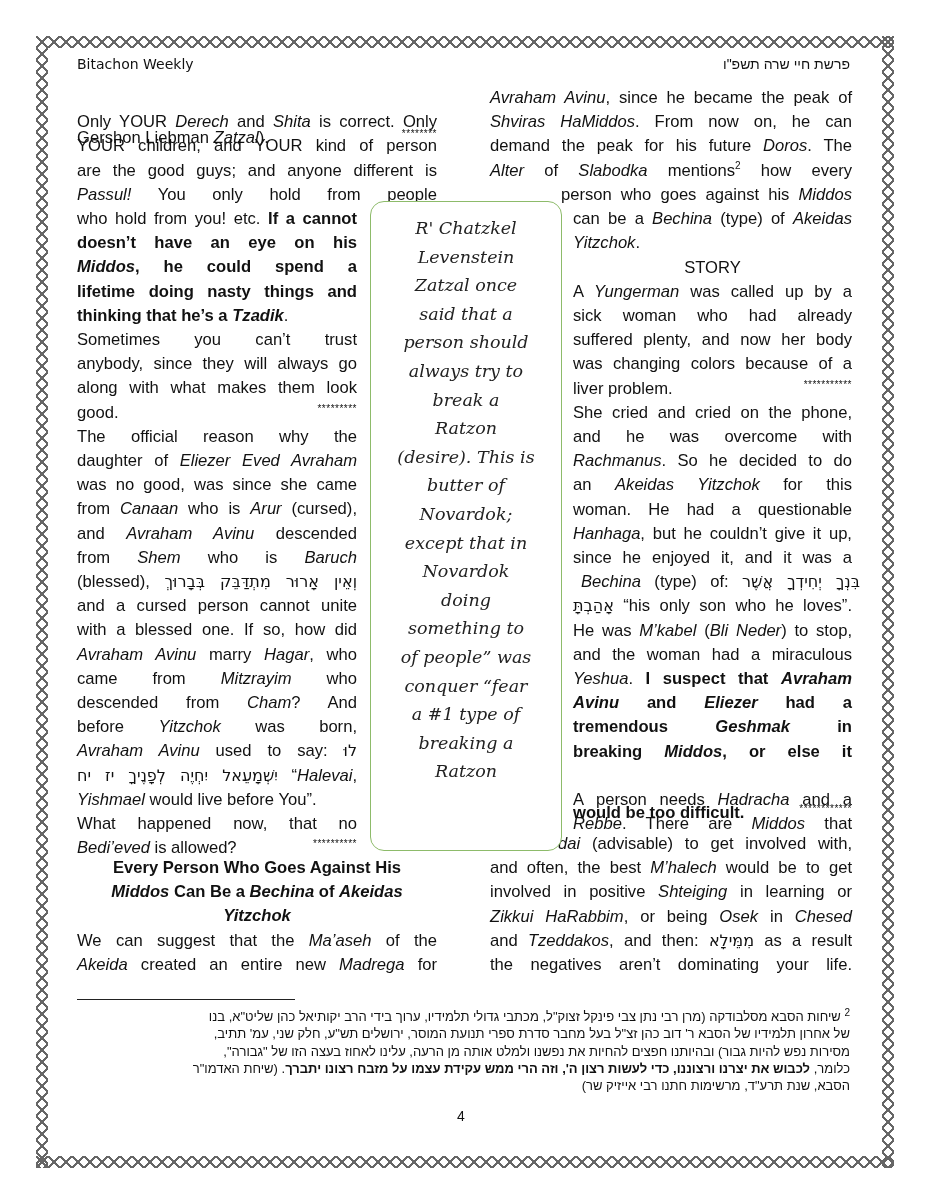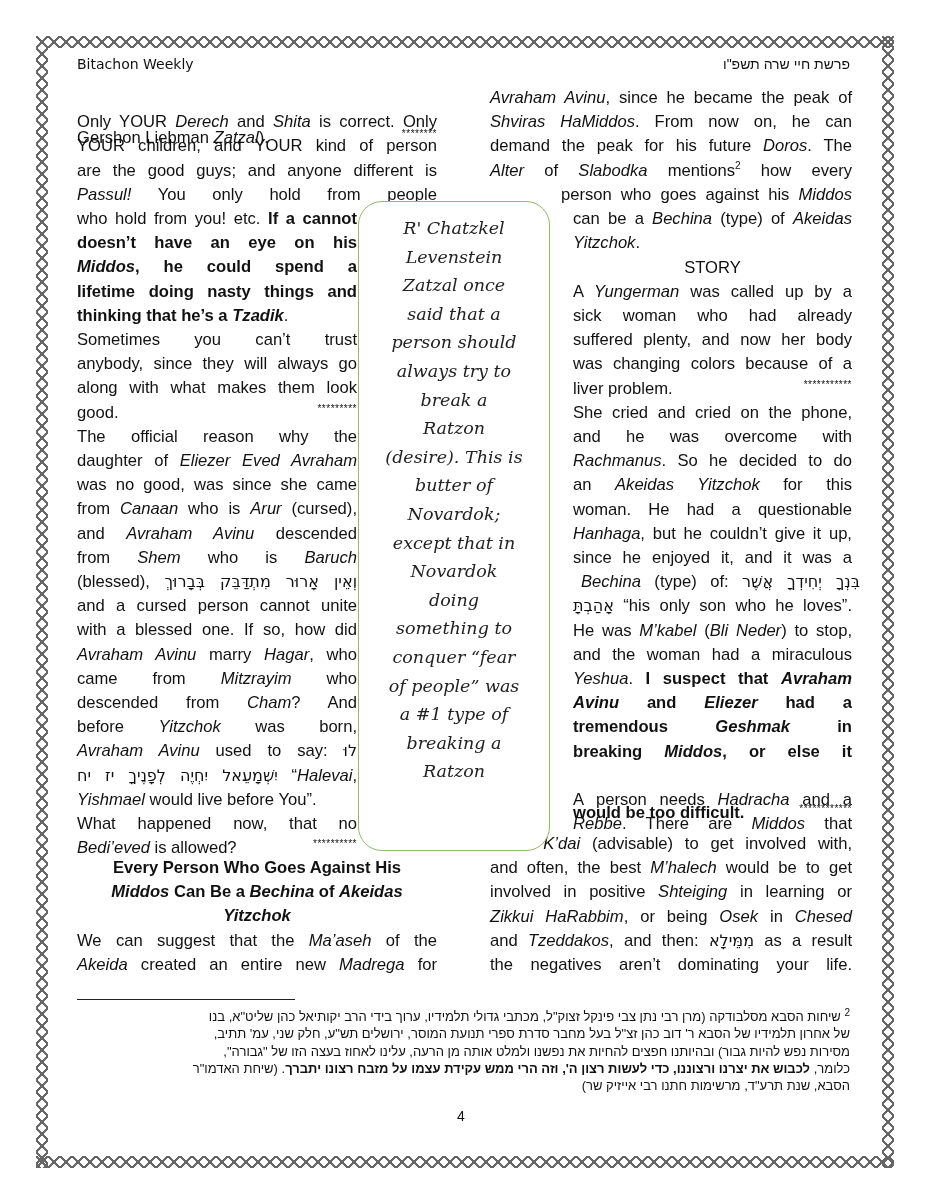--- a/index.html
+++ b/index.html
@@ -29,22 +29,22 @@
 
   .ln { position:absolute; font-size:16.6px; line-height:24px; height:24px; white-space:nowrap; }
   .j { text-align:justify; text-align-last:justify; }
   .c { text-align:center; }
   .ln i { font-style:italic; }
   .ln b { font-weight:bold; }
   .stars { position:absolute; font-size:10px; letter-spacing:0.5px; line-height:24px; }
   .heb { font-family:"DejaVu Sans", sans-serif; font-size:16px; }
   .sup { font-size:10px; vertical-align:super; line-height:0; }
 
-  .callout { position:absolute; left:358px; top:201px; width:190px; height:648px;
-    border:1.6px solid #8dbb6a; border-radius:24px; background:#fff; }
+  .callout { position:absolute; left:370px; top:201px; width:190px; height:648px;
+    border:1.6px solid #8dbb6a; border-radius:14px; background:#fff; }
   .callout-text { position:absolute; left:0; top:12px; width:100%; text-align:center;
     font-family:"DejaVu Serif", serif; font-style:italic; font-size:17.5px; line-height:28.6px; color:#222; }
 
   .footnote-rule { position:absolute; left:77px; top:999px; width:218px; height:1px; background:#222; }
   .fn-line { position:absolute; right:77px; width:773px; font-size:13px; line-height:17px; direction:rtl; text-align:justify; text-align-last:right; white-space:nowrap; }
   .page-num { position:absolute; left:457px; top:1108px; font-size:14px; }
 </style>
 </head>
 <body>
 
@@ -146,22 +146,22 @@
         <div>always try to</div>
         <div>break a</div>
         <div>Ratzon</div>
         <div>(desire). This is</div>
         <div>butter of</div>
         <div>Novardok;</div>
         <div>except that in</div>
         <div>Novardok</div>
         <div>doing</div>
         <div>something to</div>
+        <div>of people” was</div>
         <div>conquer “fear</div>
-        <div>of people” was</div>
         <div>a #1 type of</div>
         <div>breaking a</div>
         <div>Ratzon</div>
       </div>
   </div>
 
   <div class="footnote-rule"></div>
   <div id="footnote">
       <div class="fn-line" style="top: 1008px;"><span class="sup">2</span> שיחות הסבא מסלבודקה (מרן רבי נתן צבי פינקל זצוק"ל, מכתבי גדולי תלמידיו, ערוך בידי הרב יקותיאל כהן שליט"א, בנו</div>
       <div class="fn-line" style="top: 1025.3px;">של אחרון תלמידיו של הסבא ר' דוב כהן זצ"ל בעל מחבר סדרת ספרי תנועת המוסר, ירושלים תש"ע, חלק שני, עמ' תתיב,</div>

